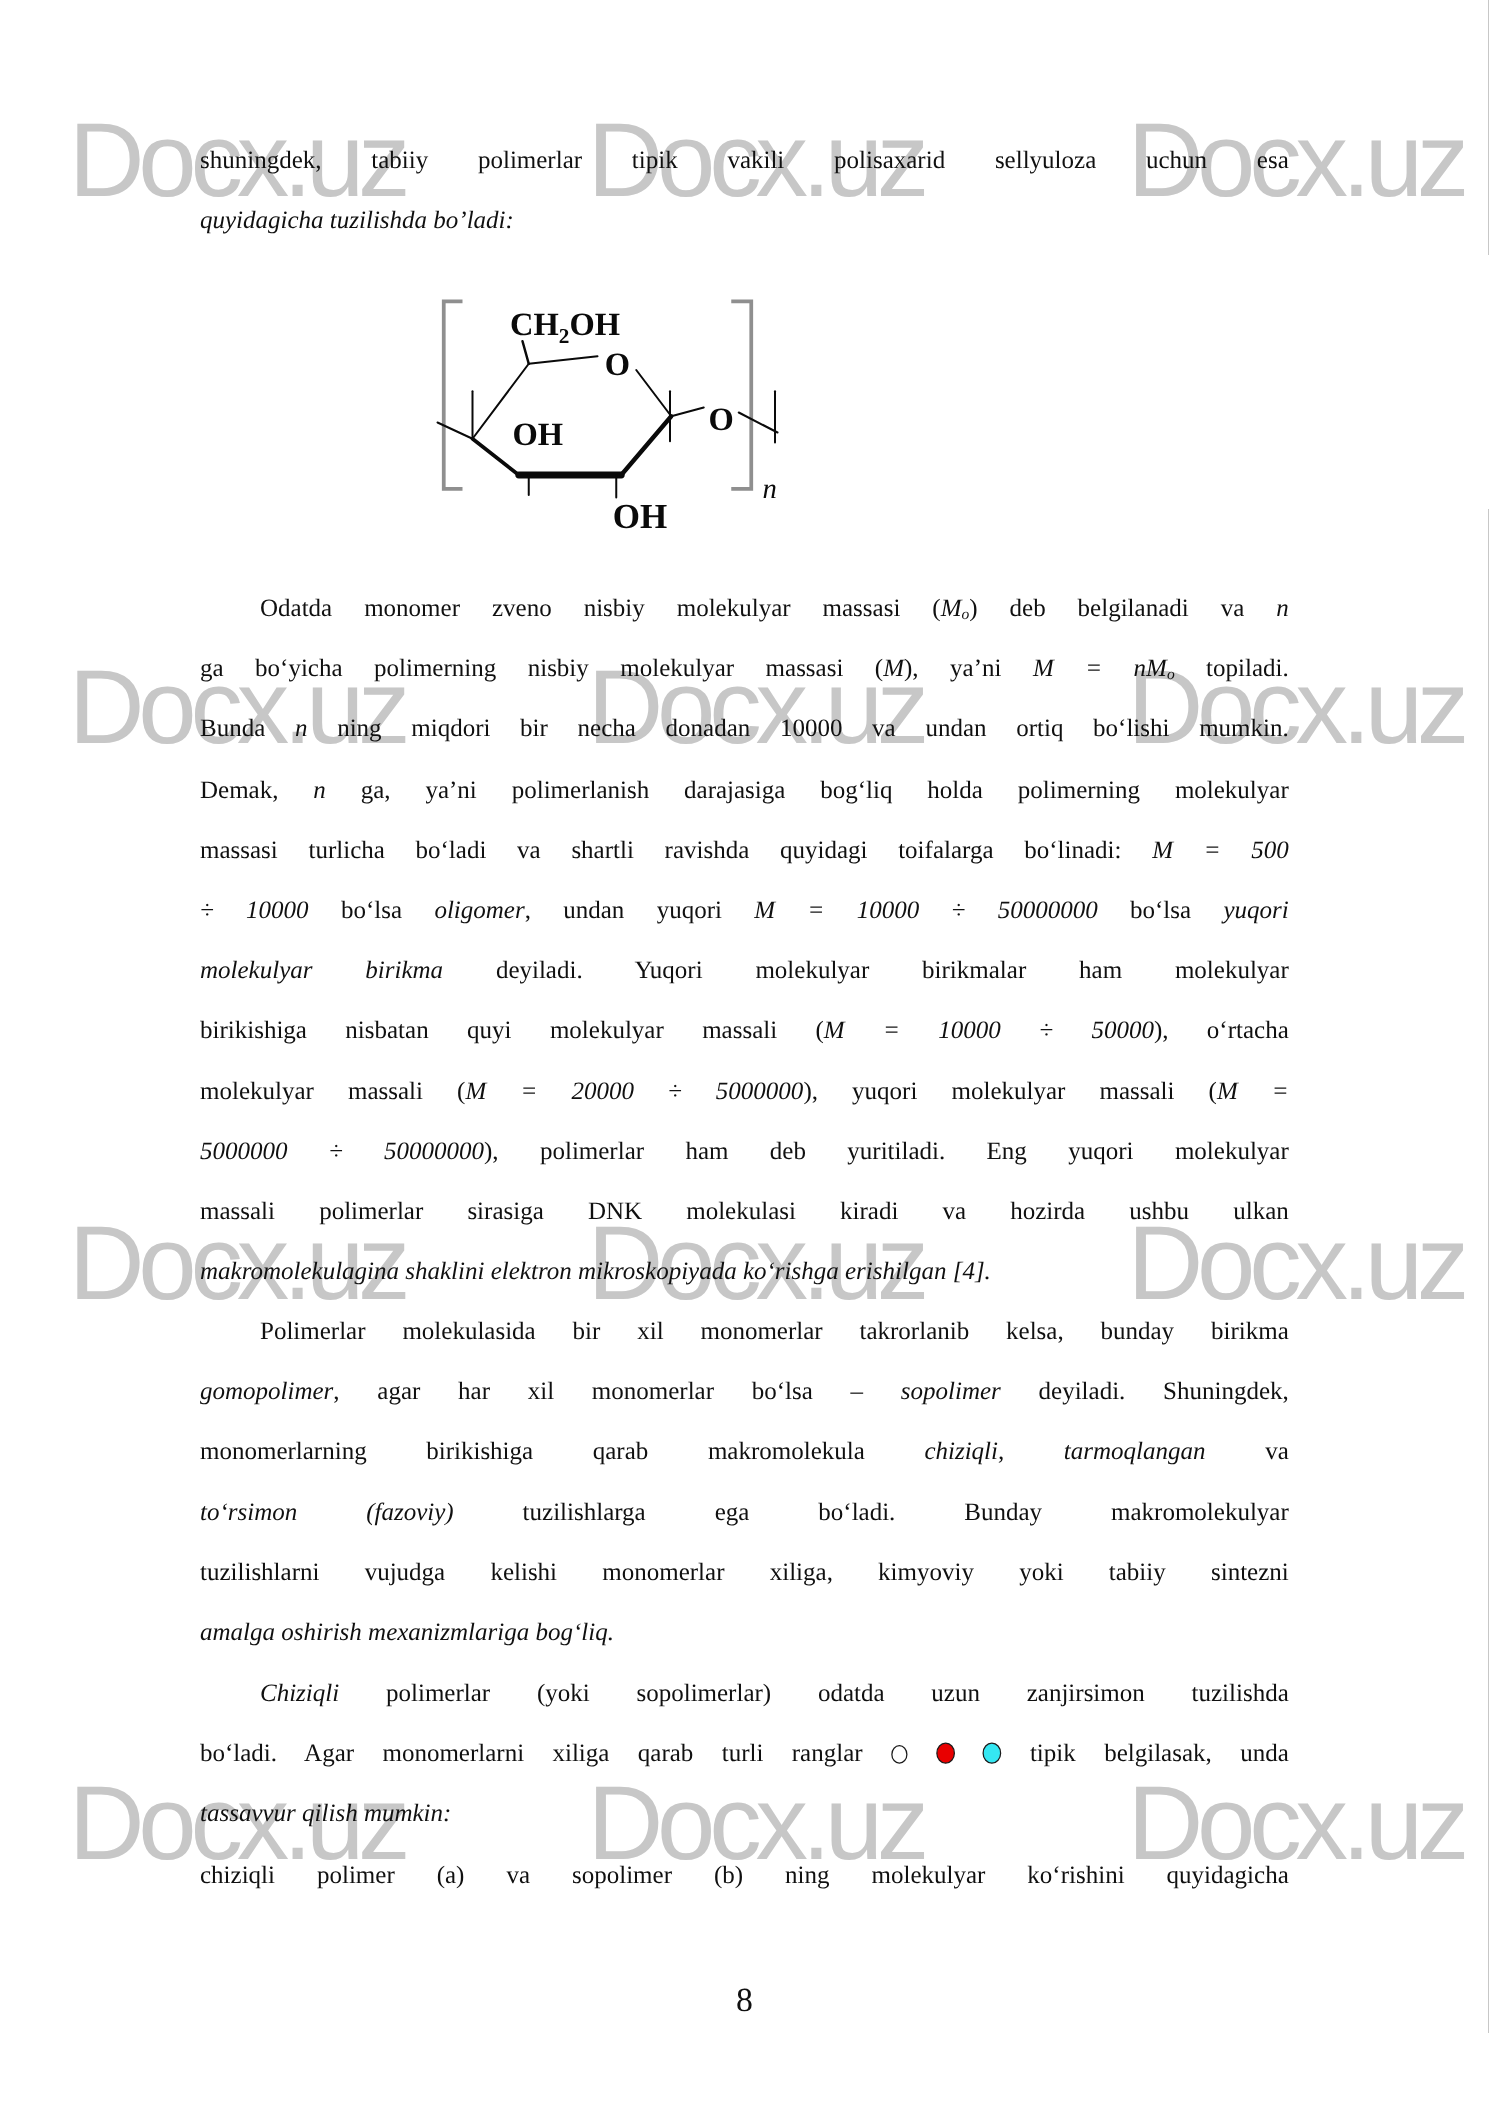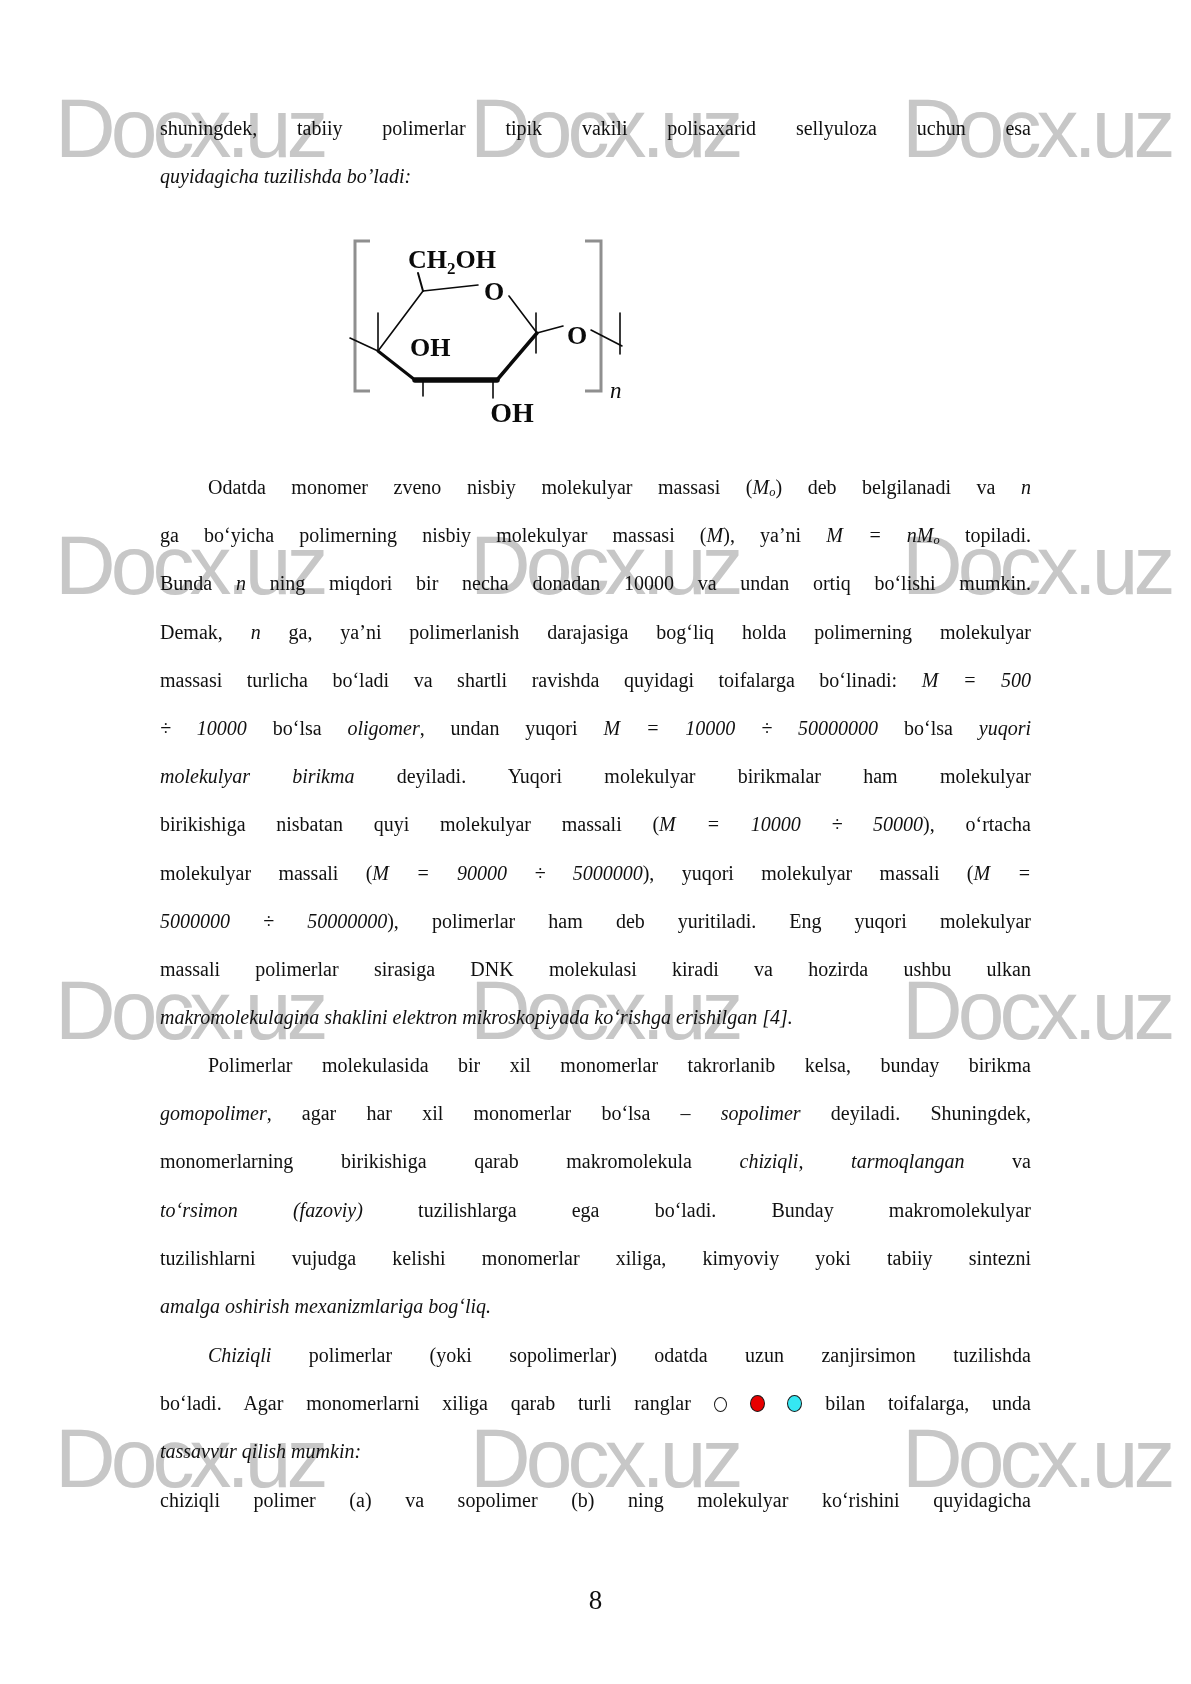--- a/index.html
+++ b/index.html
@@ -135,35 +135,35 @@
 
   <div class="para" style="top:463px">
       <div class="line indent"><span>Odatda monomer zveno nisbiy molekulyar massasi (</span><span class="it">M</span><span class="it sub">o</span><span>) deb belgilanadi va </span><span class="it">n</span></div>
       <div class="line"><span>ga bo‘yicha polimerning nisbiy molekulyar massasi (</span><span class="it">M</span><span>), ya’ni </span><span class="it">M = nM</span><span class="it sub">o</span><span> topiladi.</span></div>
       <div class="line"><span>Bunda </span><span class="it">n</span><span> ning miqdori bir necha donadan 10000 va undan ortiq bo‘lishi mumkin.</span></div>
       <div class="line"><span>Demak, </span><span class="it">n</span><span> ga, ya’ni polimerlanish darajasiga bog‘liq holda polimerning molekulyar</span></div>
       <div class="line"><span>massasi turlicha bo‘ladi va shartli ravishda quyidagi toifalarga bo‘linadi: </span><span class="it">M = 500</span></div>
       <div class="line"><span class="it">÷ 10000</span><span> bo‘lsa </span><span class="it">oligomer</span><span>, undan yuqori </span><span class="it">M = 10000 ÷ 50000000</span><span> bo‘lsa </span><span class="it">yuqori</span></div>
       <div class="line"><span class="it">molekulyar birikma</span><span> deyiladi. Yuqori molekulyar birikmalar ham molekulyar</span></div>
       <div class="line"><span>birikishiga nisbatan quyi molekulyar massali (</span><span class="it">M = 10000 ÷ 50000</span><span>), o‘rtacha</span></div>
-      <div class="line"><span>molekulyar massali (</span><span class="it">M = 90000 ÷ 5000000</span><span>), yuqori molekulyar massali (</span><span class="it">M =</span></div>
+      <div class="line"><span>molekulyar massali (</span><span class="it">M = 20000 ÷ 5000000</span><span>), yuqori molekulyar massali (</span><span class="it">M =</span></div>
       <div class="line"><span class="it">5000000 ÷ 50000000</span><span>), polimerlar ham deb yuritiladi. Eng yuqori molekulyar</span></div>
       <div class="line"><span>massali polimerlar sirasiga DNK molekulasi kiradi va hozirda ushbu ulkan</span></div>
       <div class="line left"><span>makromolekulagina shaklini elektron mikroskopiyada ko‘rishga erishilgan [4].</span></div>
     </div>
   <div class="para" style="top:1041px">
       <div class="line indent"><span>Polimerlar molekulasida bir xil monomerlar takrorlanib kelsa, bunday birikma</span></div>
       <div class="line"><span class="it">gomopolimer</span><span>, agar har xil monomerlar bo‘lsa – </span><span class="it">sopolimer</span><span> deyiladi. Shuningdek,</span></div>
       <div class="line"><span>monomerlarning birikishiga qarab makromolekula </span><span class="it">chiziqli, tarmoqlangan</span><span> va</span></div>
       <div class="line"><span class="it">to‘rsimon (fazoviy)</span><span> tuzilishlarga ega bo‘ladi. Bunday makromolekulyar</span></div>
       <div class="line"><span>tuzilishlarni vujudga kelishi monomerlar xiliga, kimyoviy yoki tabiiy sintezni</span></div>
       <div class="line left"><span>amalga oshirish mexanizmlariga bog‘liq.</span></div>
     </div>
   <div class="para" style="top:1331px">
       <div class="line indent"><span class="it">Chiziqli</span><span> polimerlar (yoki sopolimerlar) odatda uzun zanjirsimon tuzilishda</span></div>
-      <div class="line"><span>bo‘ladi. Agar monomerlarni xiliga qarab turli ranglar </span><span class="dot open-circle"></span><span> </span><span class="dot red-circle"></span><span> </span><span class="dot cyan-circle"></span><span>  bilan toifalarga, unda</span></div>
+      <div class="line"><span>bo‘ladi. Agar monomerlarni xiliga qarab turli ranglar </span><span class="dot open-circle"></span><span> </span><span class="dot red-circle"></span><span> </span><span class="dot cyan-circle"></span><span>  tipik belgilasak, unda</span></div>
       <div class="line left"><span>tassavvur qilish mumkin:</span></div>
       <div class="line"><span>chiziqli polimer (a) va sopolimer (b) ning molekulyar ko‘rishini quyidagicha</span></div>
     </div>
 
   <div class="page-number">8</div>
 
 </div>
 
 </body></html>

